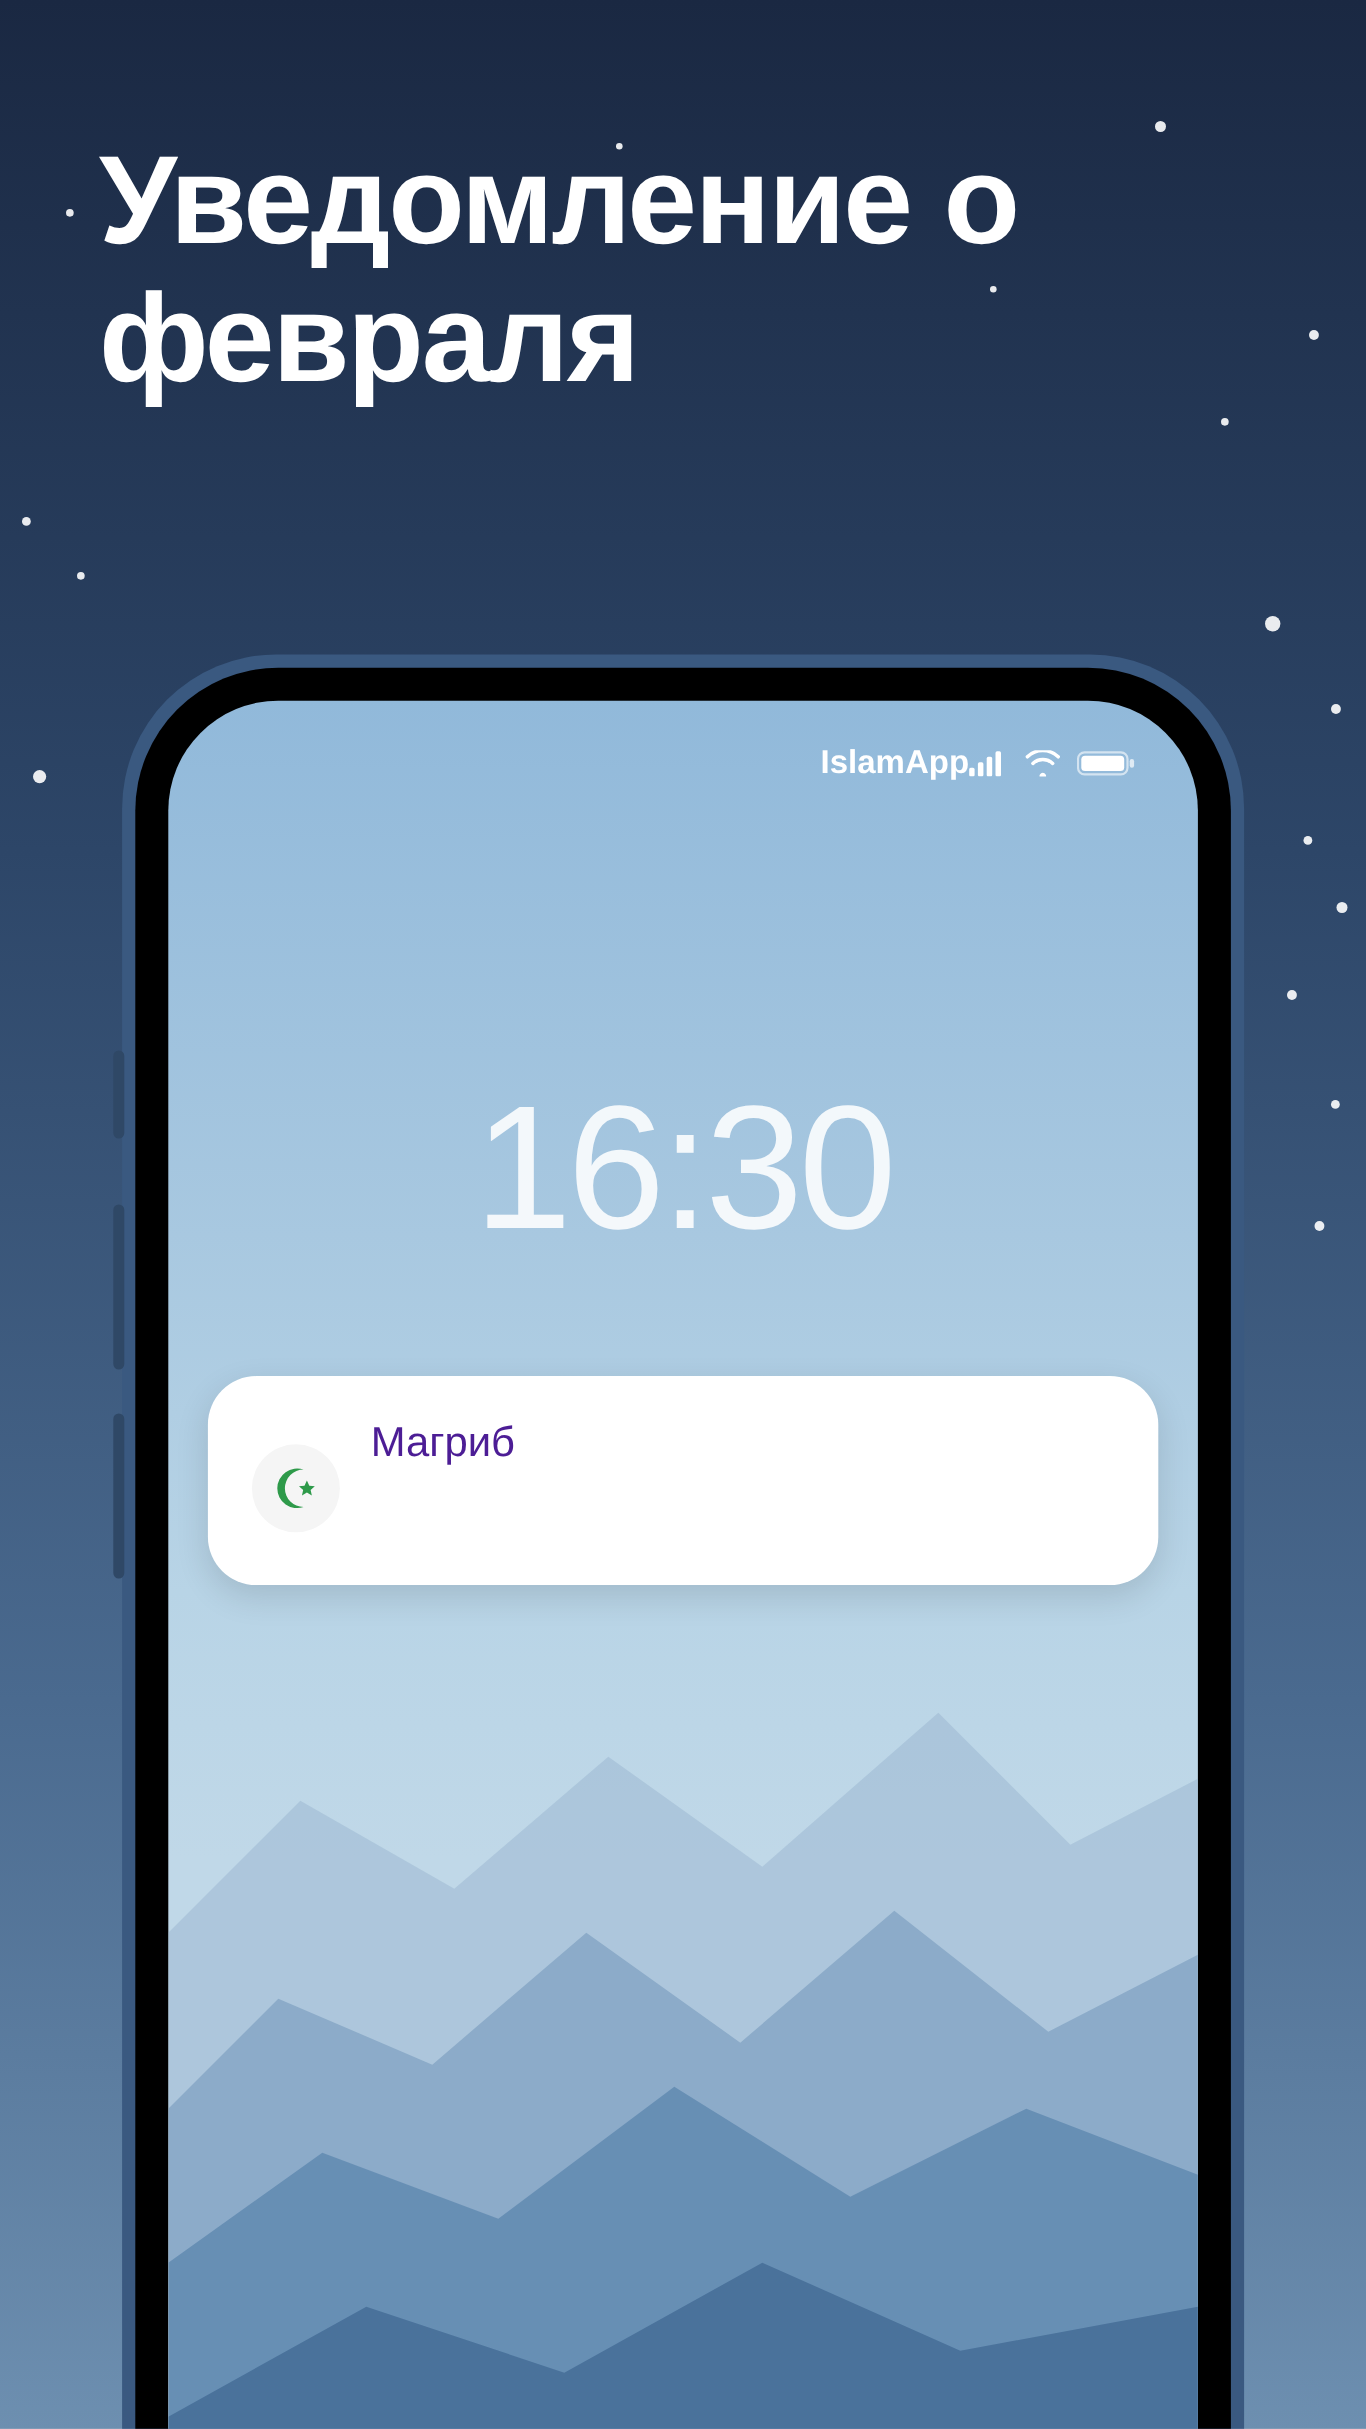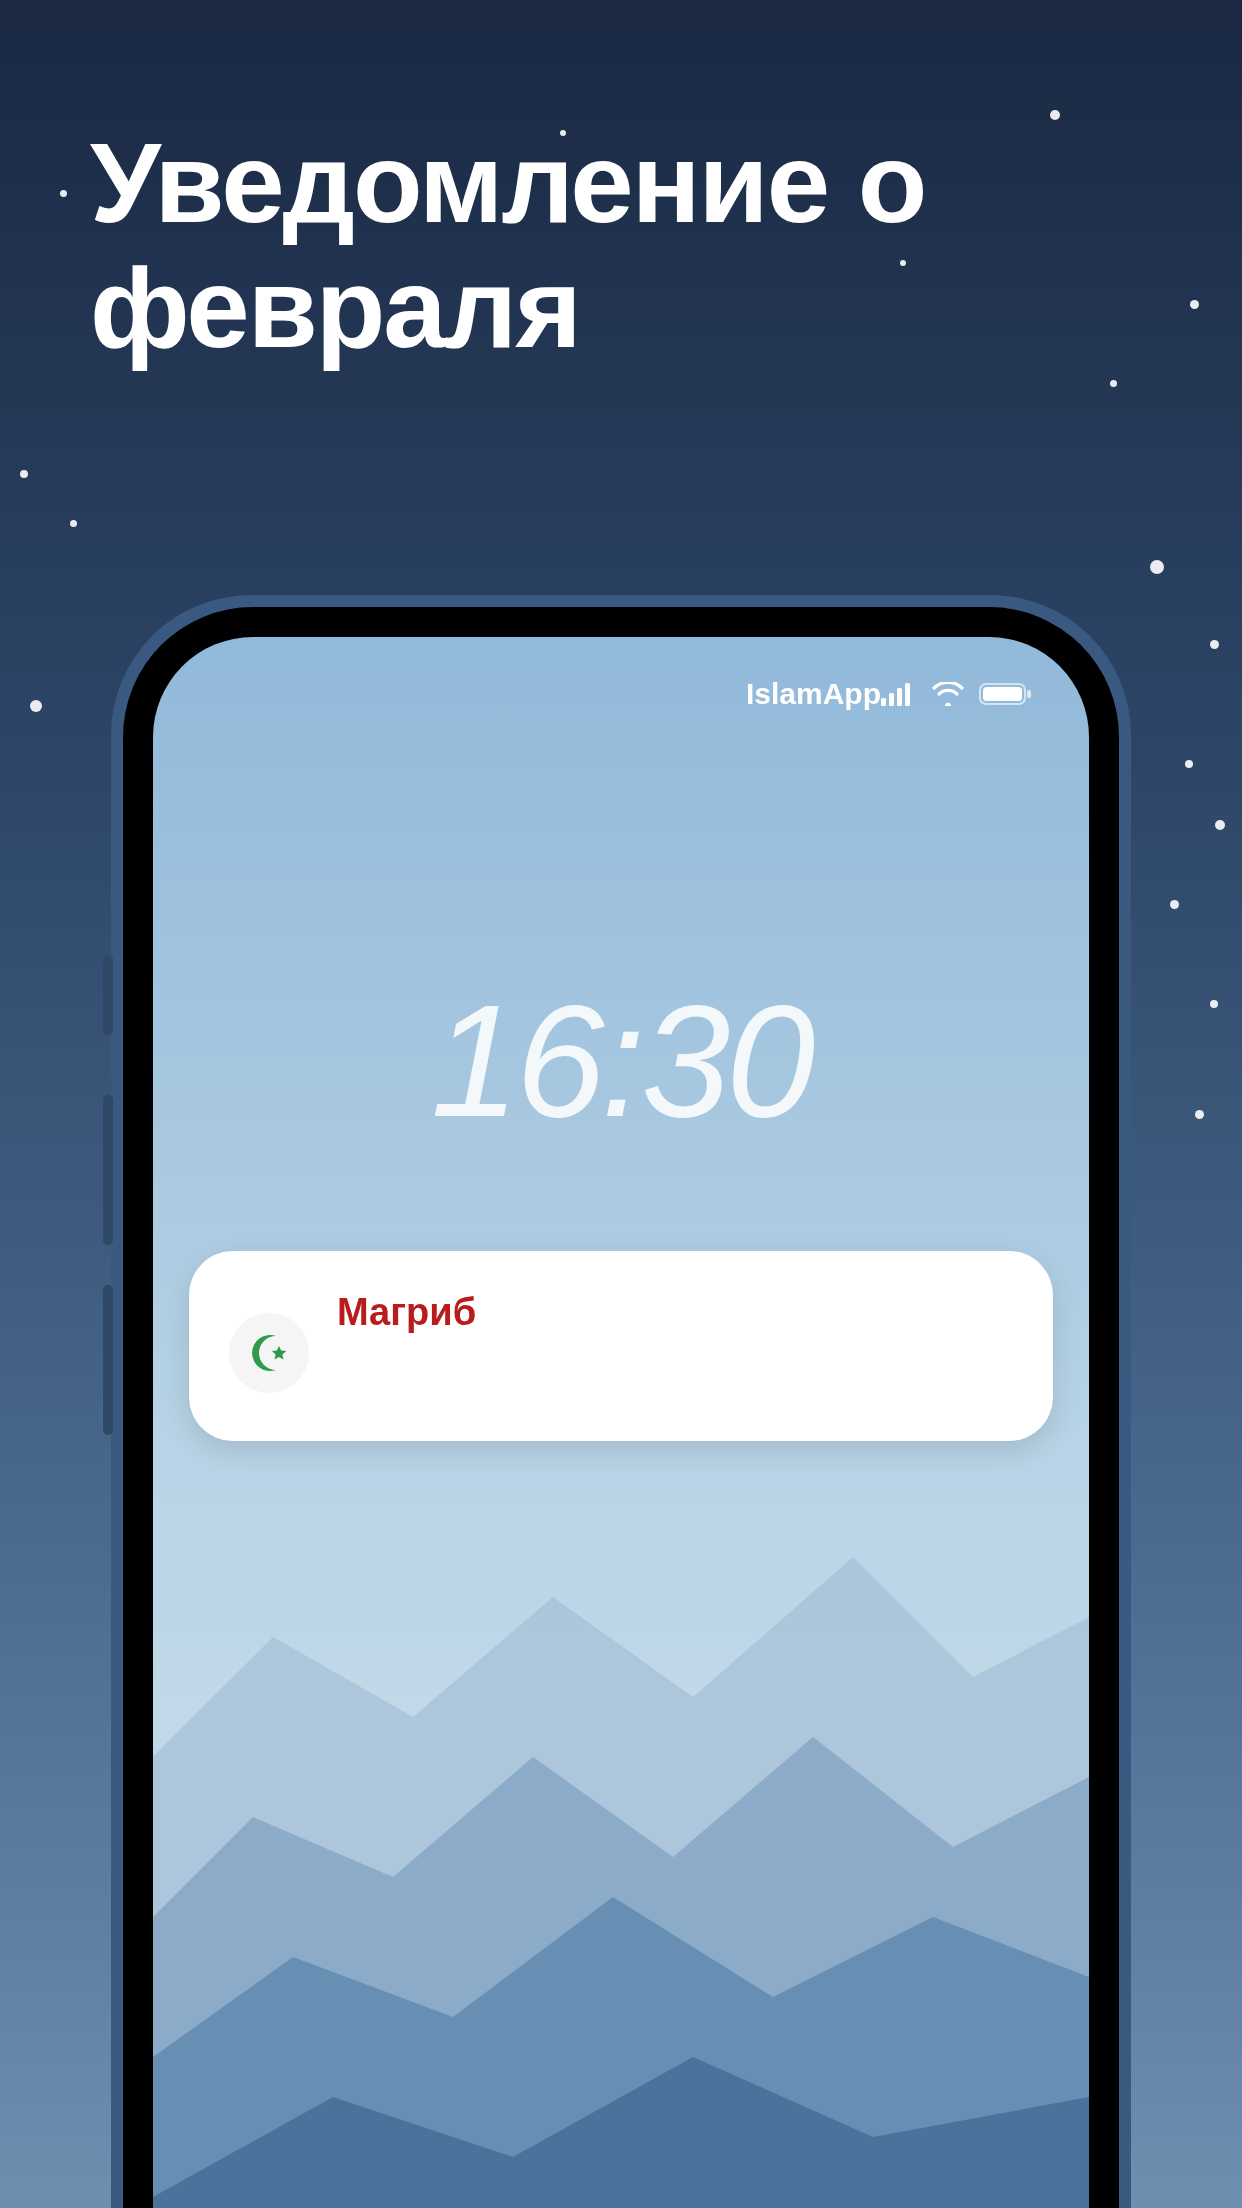--- a/index.html
+++ b/index.html
@@ -96,21 +96,20 @@
     z-index: 5;
     text-align: center;
     margin-top: 270px;
     color: #ffffffde;
   }
   .clock-time {
     font-size: 160px;
     font-weight: 300;
     letter-spacing: -4px;
     line-height: 1;
-    font-style: italic;
   }
   .clock-date {
     font-size: 40px;
     font-weight: 400;
     margin-top: 22px;
     opacity: 0.9;
   }
 
   .notification {
     position: relative;
@@ -131,22 +130,22 @@
     background: #f5f5f5;
     display: flex;
     align-items: center;
     justify-content: center;
     flex-shrink: 0;
     margin-top: 22px;
   }
   .notif-content { flex: 1; }
   .notif-title {
     font-size: 38px;
-    font-weight: 700;
-    color: #b91c1c;
+    font-weight: 400;
+    color: #4c1d95;
     margin-bottom: 6px;
   }
   .notif-body {
     font-size: 37px;
     font-weight: 400;
     color: #222222;
     line-height: 1.35;
   }
 
   .side-btn {

